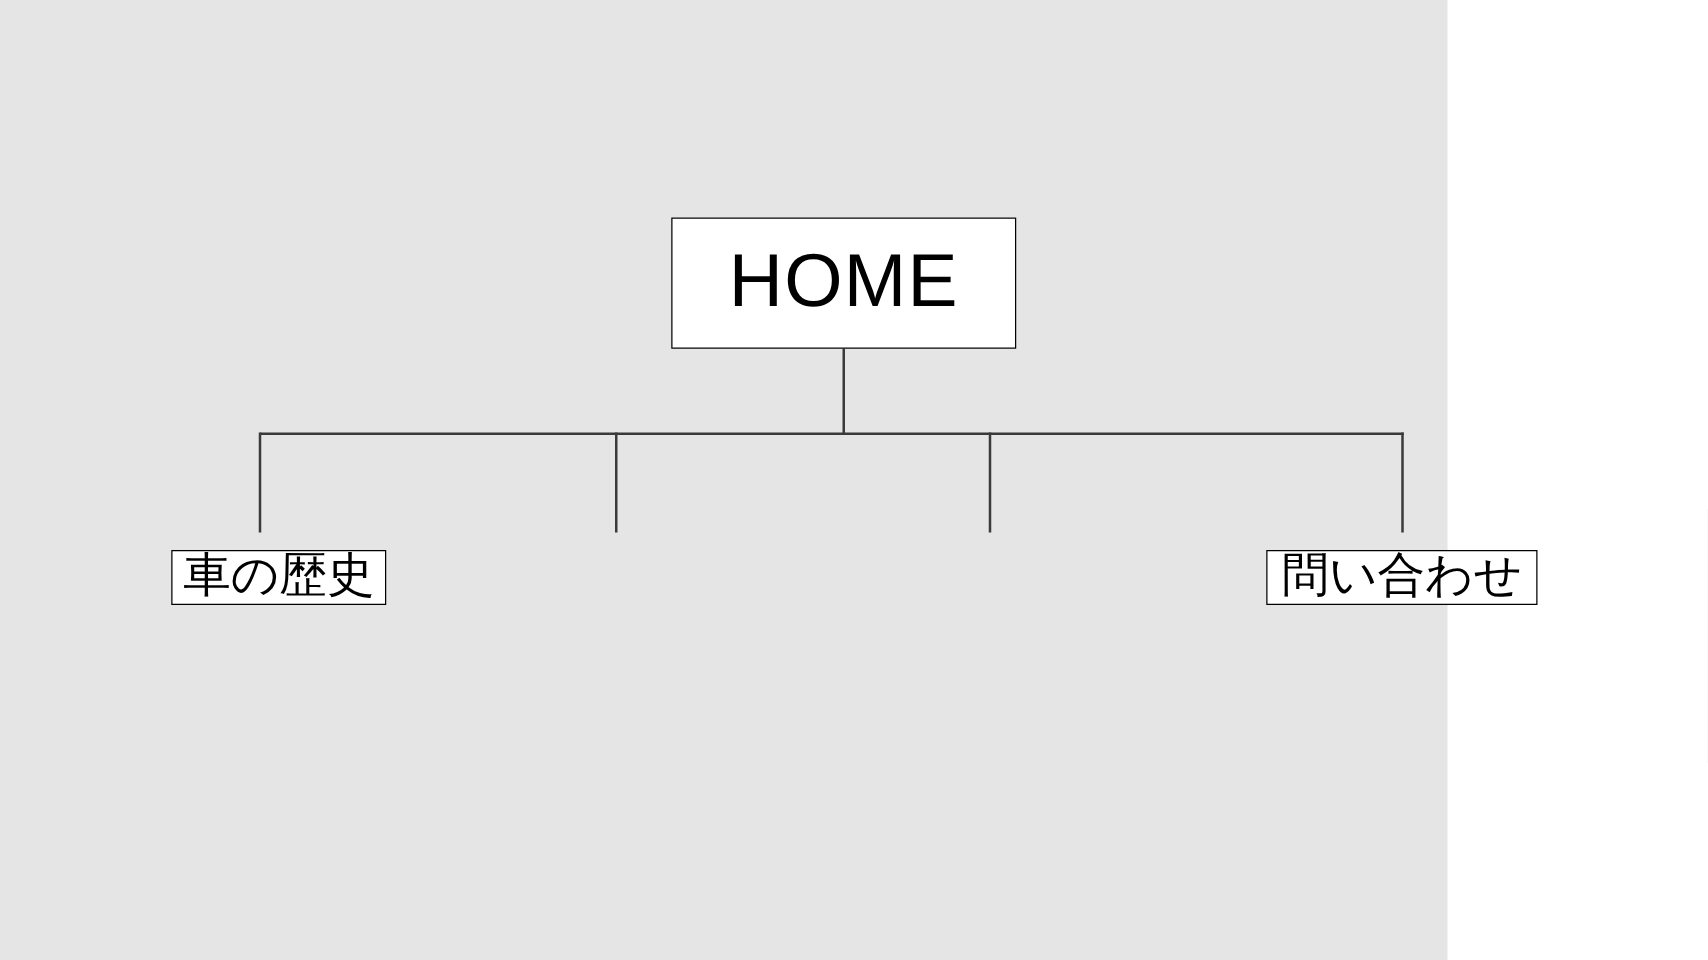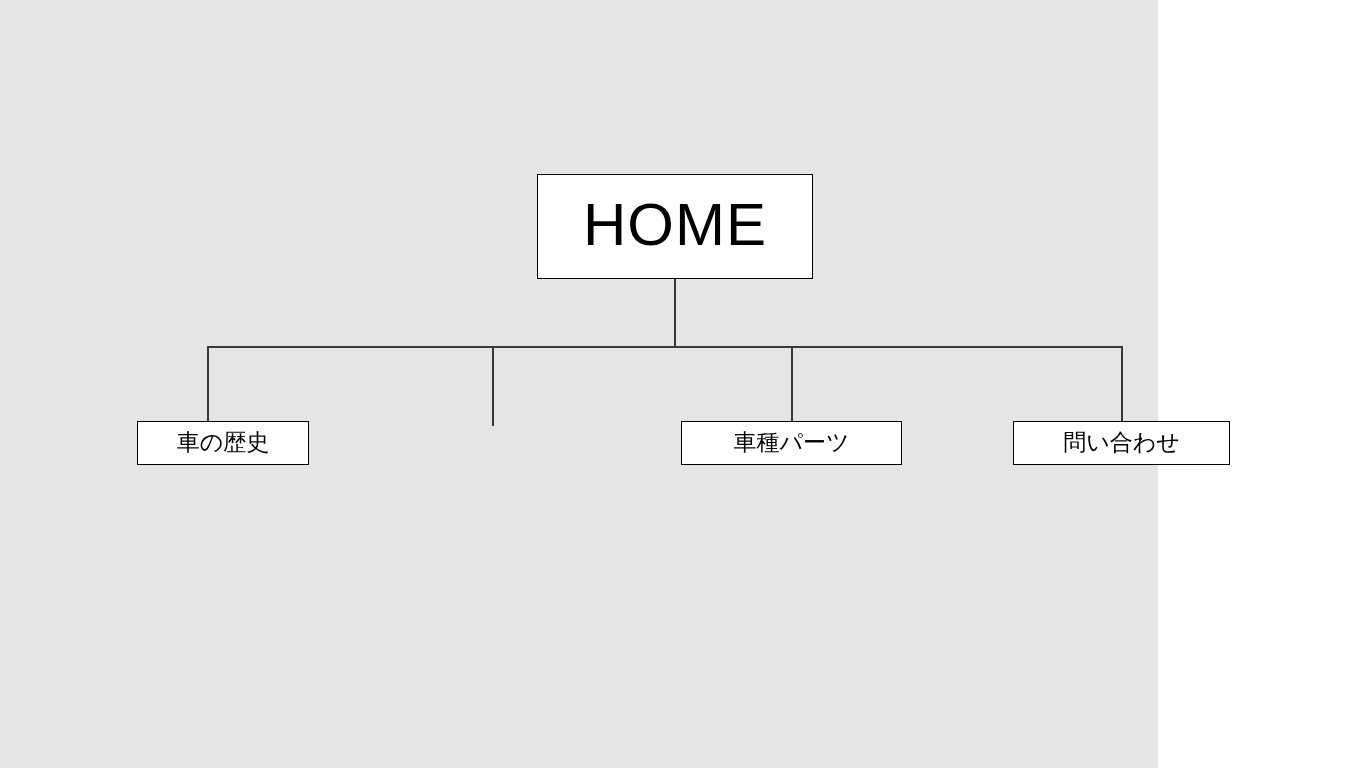--- a/index.html
+++ b/index.html
@@ -60,23 +60,23 @@
     font-size: 60px;
     letter-spacing: 1px;
     font-weight: 400;
   }
   .node-root .node-label {
     position: relative;
     top: -2px;
   }
 
   .node-child {
-    top: 421px;
+    top: 440px;
     height: 44px;
-    font-size: 23px;
+    font-size: 38px;
     font-weight: 400;
   }
   .node-child .node-label {
     position: relative;
     top: -1px;
     letter-spacing: 0px;
   }
 
   .child-0 { left: 137px; width: 172px; }
   .child-1 { left: 414px; width: 159px; }
@@ -99,21 +99,18 @@
 
   <div class="node node-root">
     <span class="node-label">HOME</span>
   </div>
 
   <div class="node node-child child-0">
     <span class="node-label">車の歴史</span>
   </div>
 
 
-  <div class="node node-child child-2">
-    <span class="node-label">車種パーツ</span>
-  </div>
 
   <div class="node node-child child-3">
     <span class="node-label">問い合わせ</span>
   </div>
 
 </div>
 
 </body></html>

